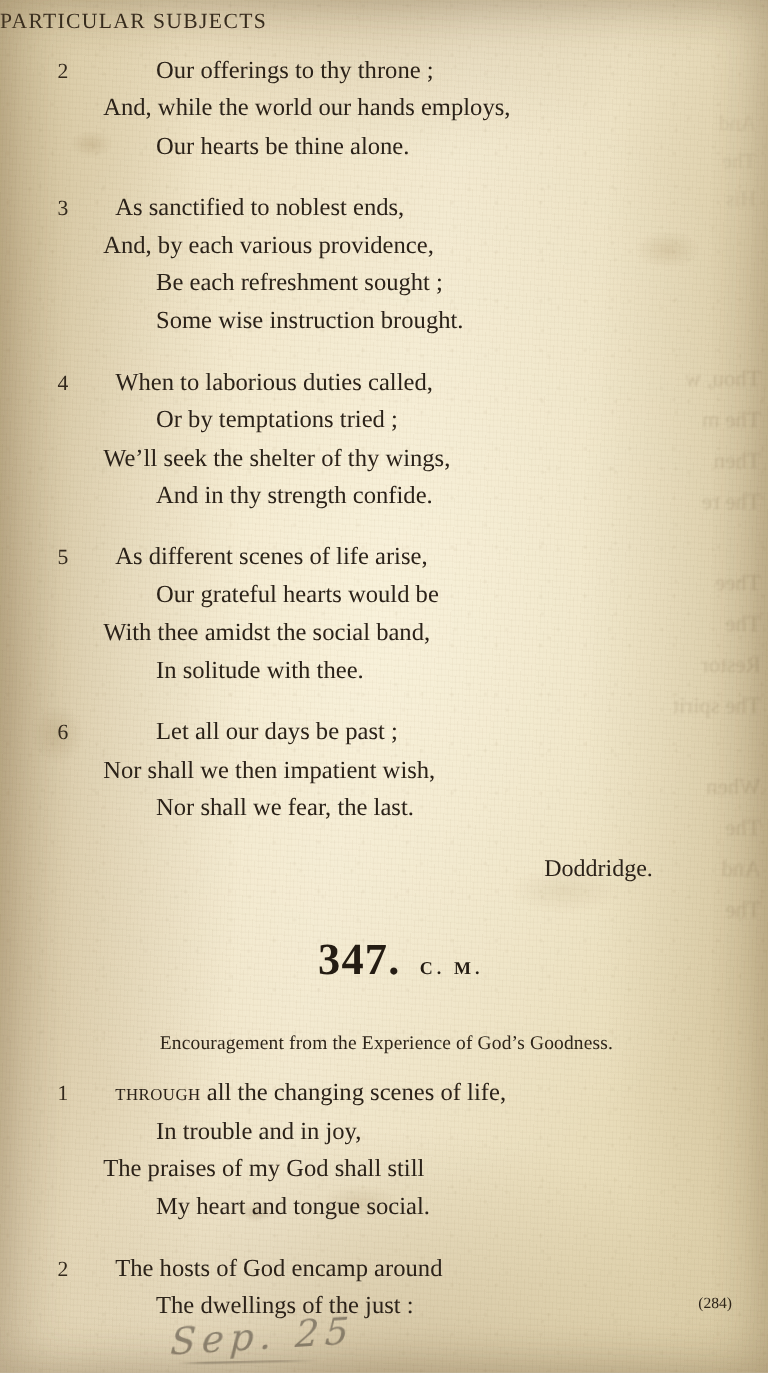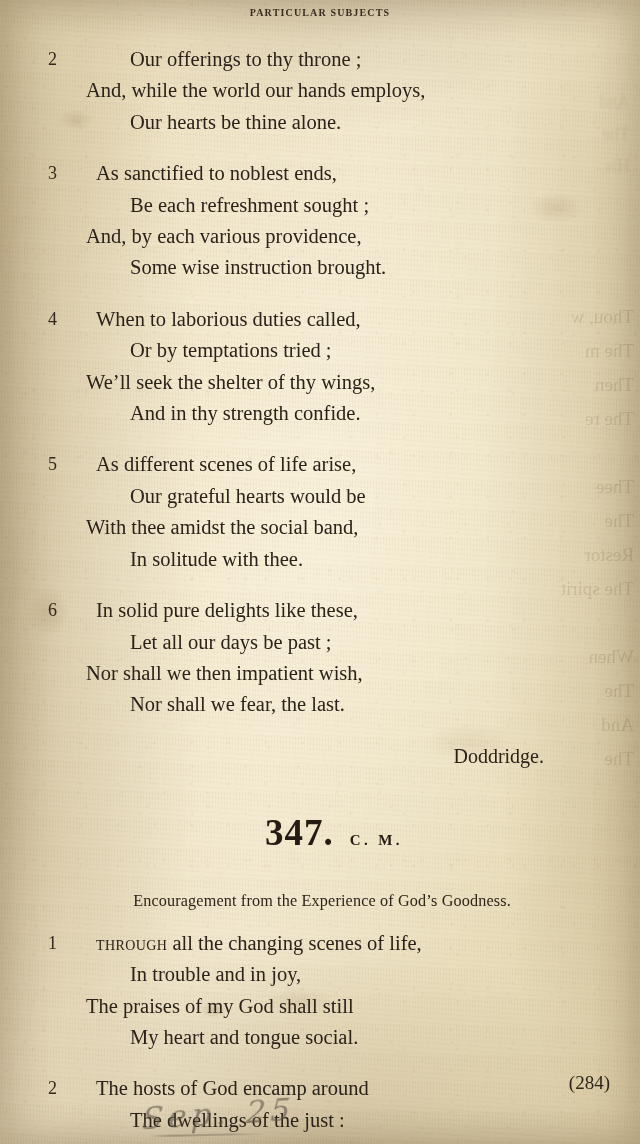--- a/index.html
+++ b/index.html
@@ -93,27 +93,26 @@
     mix-blend-mode: multiply;
     white-space: pre;
   }
 
   
   .running-head {
     position: absolute;
     top: 7px;
     left: 0;
     right: 0;
-    text-align: center;
-    font-size: 10px;
+    font-size: 18px;
     letter-spacing: 1.15px;
     font-variant: small-caps;
     text-transform: uppercase;
     color: #342a1e;
-    font-weight: 700;
+    font-weight: 400;
   }
 
   
   .column {
     position: absolute;
     left: 62px;
     top: 44px;
     width: 520px;
   }
 
@@ -195,21 +194,21 @@
     margin-bottom: 17px;
     color: #2e251a;
     white-space: pre;
   }
 
   
   .page-number {
     position: absolute;
     right: 30px;
     bottom: 50px;
-    font-size: 19px;
+    font-size: 13px;
     color: #2e251a;
   }
 
   
   .annotation {
     position: absolute;
     left: 142px;
     bottom: 12px;
     font-family: "DejaVu Serif", serif;
     font-style: italic;
@@ -277,41 +276,41 @@
 
     <div class="stanza">
       <span class="line indent-0"><span class="num">2</span></span>
       <span class="line indent-1">Our offerings to thy throne ;</span>
       <span class="line indent-2">And, while the world our hands employs,</span>
       <span class="line indent-1">Our hearts be thine alone.</span>
     </div>
 
     <div class="stanza">
       <span class="line indent-0"><span class="num">3</span><span>As sanctified to noblest ends,</span></span>
+      <span class="line indent-2">And, by each various providence,</span>
       <span class="line indent-1">Be each refreshment sought ;</span>
-      <span class="line indent-2">And, by each various providence,</span>
       <span class="line indent-1">Some wise instruction brought.</span>
     </div>
 
     <div class="stanza">
       <span class="line indent-0"><span class="num">4</span><span>When to laborious duties called,</span></span>
       <span class="line indent-1">Or by temptations tried ;</span>
       <span class="line indent-2">We’ll seek the shelter of thy wings,</span>
       <span class="line indent-1">And in thy strength confide.</span>
     </div>
 
     <div class="stanza">
       <span class="line indent-0"><span class="num">5</span><span>As different scenes of life arise,</span></span>
       <span class="line indent-1">Our grateful hearts would be</span>
       <span class="line indent-2">With thee amidst the social band,</span>
       <span class="line indent-1">In solitude with thee.</span>
     </div>
 
     <div class="stanza">
-      <span class="line indent-0"><span class="num">6</span><span>In solid pure delights like these,</span></span>
+      <span class="line indent-0"><span class="num">6</span></span>
       <span class="line indent-1">Let all our days be past ;</span>
       <span class="line indent-2">Nor shall we then impatient wish,</span>
       <span class="line indent-1">Nor shall we fear, the last.</span>
     </div>
 
     <div class="attribution">Doddridge.</div>
 
     <div class="hymn-heading">
       <span class="hymn-number">347.</span><span class="hymn-metre">C. M.</span>
     </div>

